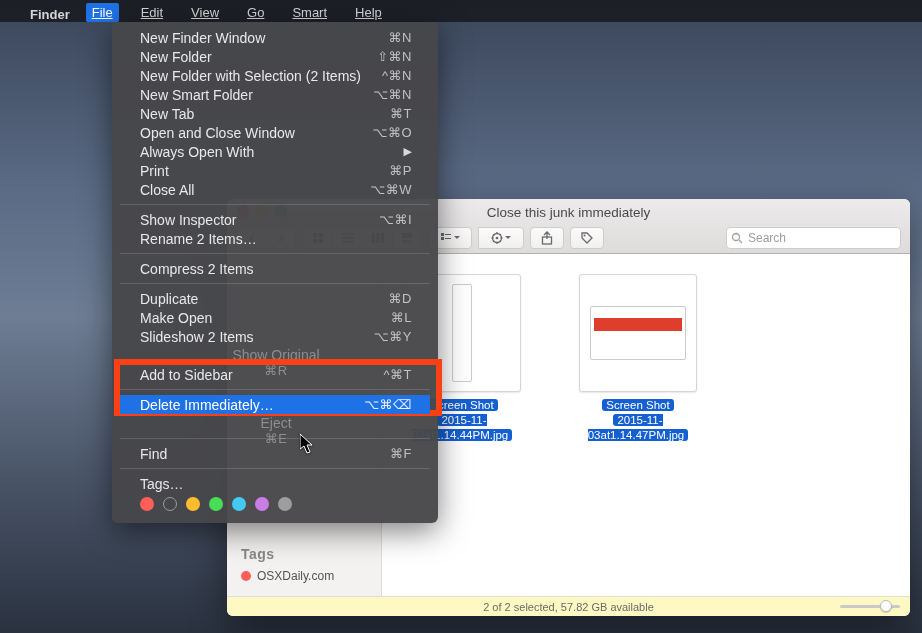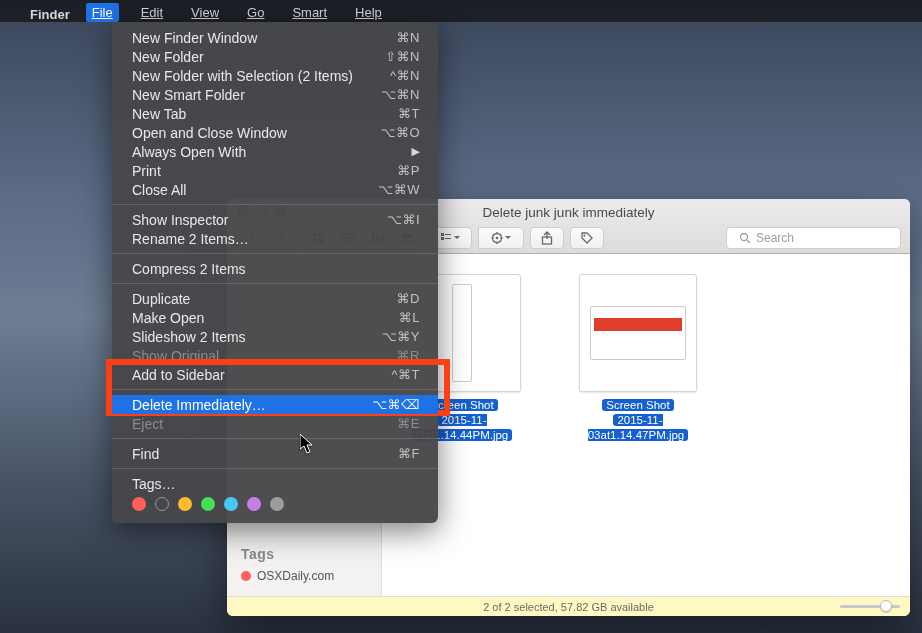--- a/index.html
+++ b/index.html
@@ -6,24 +6,24 @@
 body { width: 922px; height: 633px; overflow: hidden; position: relative; background: linear-gradient(to bottom, #3a4559 0%, #5b6b85 30%, #6e7d94 50%, #4a5568 75%, #2a3240 100%); }
 
 
 .menubar { position: absolute; top:0; left:0; right:0; height:22px; background: rgba(25,25,30,0.85); display:flex; align-items:flex-end; padding-left:14px; color:#d6d6d6; font-size:13px; }
 .menubar .apple { color:#d6d6d6; font-size:14px; margin-right:16px; }
 .menubar .app-name { font-weight:600; margin-right:16px; }
 .menubar .mitem { margin-right:16px; padding:2px 6px; border-radius:2px; cursor:default;text-decoration:underline; }
 .menubar .mitem.active { background:#1f72e6; color:#fff; }
 
 
-.dropdown { position:absolute; top:22px; left:112px; width:326px; background: rgba(71,71,74,0.96); border-radius:0 0 6px 6px; padding:6px 0 10px; box-shadow: 0 8px 30px rgba(0,0,0,0.5); color:#e8e8e8; font-size:14px; }
+.dropdown { position:absolute; top:22px; left:112px; width:326px; background: rgba(71,71,74,0.96); border-radius:0 0 6px 6px; padding:6px 8px 10px; box-shadow: 0 8px 30px rgba(0,0,0,0.5); color:#e8e8e8; font-size:14px; }
 .dd-row { display:flex; justify-content:space-between; align-items:center; padding:1px 18px 1px 20px; height:19px; cursor:default; position:relative; }
 .dd-row .sc { color:#bfc0c1; font-size:13px; letter-spacing:0.5px; }
-.dd-row.disabled { color:#8d8d90; }
+.dd-row.disabled { color:#8d8d90;flex-direction:column; }
 .dd-row.disabled .sc { color:#8d8d90; }
 .dd-row.highlight { background:#1f72e6; color:#fff; }
 .dd-row.highlight .sc { color:#e9f1fe; }
 .dd-sep { height:1px; background: rgba(255,255,255,0.15); margin:5px 0; }
 .submenu-arrow { position:absolute; right:18px; color:#d9d9d9; font-size:11px; }
 .red-box { position:absolute; left:-6px; right:-12px; border:6px solid #fc4015; height:57px; }
 
 
 .tags-row { display:flex; gap:9px; padding:4px 20px 2px; }
 .tag { width:14px; height:14px; border-radius:50%; }
@@ -50,21 +50,21 @@
 .tbseg { display:flex; }
 .tbseg .tbbtn { border-radius:0; border-right-width:0; }
 .tbseg .tbbtn:first-child { border-radius:4px 0 0 4px; }
 .tbseg .tbbtn:last-child { border-radius:0 4px 4px 0; border-right-width:1px; }
 .nav .tbbtn { width:30px; }
 .view .tbbtn { width:30px; }
 .arrange .tbbtn { width:44px; }
 .action .tbbtn { width:46px; }
 .share { width:34px; }
 .tags { width:34px; }
-.searchbox { margin-left:auto; width:175px; height:22px; border:1px solid #cfcdca; border-radius:4px; background:#fff; display:flex; align-items:center; padding:0 12px; color:#9e9e9e; font-size:12px; gap:5px; }
+.searchbox { margin-left:auto; width:175px; height:22px; border:1px solid #cfcdca; border-radius:4px; background:#fff; display:flex; align-items:center; padding:0 4px; color:#9e9e9e; font-size:12px; gap:5px; }
 
 .body { flex:1; display:flex; }
 .sidebar { width:155px; background:#f4f2f0; border-right:1px solid #dedddb; padding:10px 8px; font-size:12px; color:#535353; display:flex; flex-direction:column; }
 .sidebar-bottom { margin-top:auto; }
 .sb-heading { color:#888; font-size:14px; font-weight:600; letter-spacing:0.5px; margin-bottom:4px; padding-left:6px; }
 .sb-item { display:flex; align-items:center; gap:6px; padding:3px 6px; border-radius:3px; }
 .sb-dot { width:10px; height:10px; border-radius:50%; }
 
 .content { flex:1; background:#fff; position:relative; }
 .icons { display:flex; gap:40px; padding:20px 12px; }
@@ -102,21 +102,21 @@
 </div>
 
 <div class="finder">
   <div class="titlebar">
     <div class="titlerow">
       <div class="traffic">
         <div class="t r"></div>
         <div class="t y"></div>
         <div class="t g"></div>
       </div>
-      <div class="wtitle">Delete junk junk immediately</div>
+      <div class="wtitle">Close this junk immediately</div>
     </div>
     <div class="toolbar">
       <div class="tbseg nav">
         <div class="tbbtn">
             <svg width="10" height="10" viewBox="0 0 10 10">
               <path d="M7 1 L3 5 L7 9" fill="none" stroke="#6a6a6a" stroke-width="1.5"></path>
             </svg>
           </div>
         <div class="tbbtn">
             <svg width="10" height="10" viewBox="0 0 10 10">

